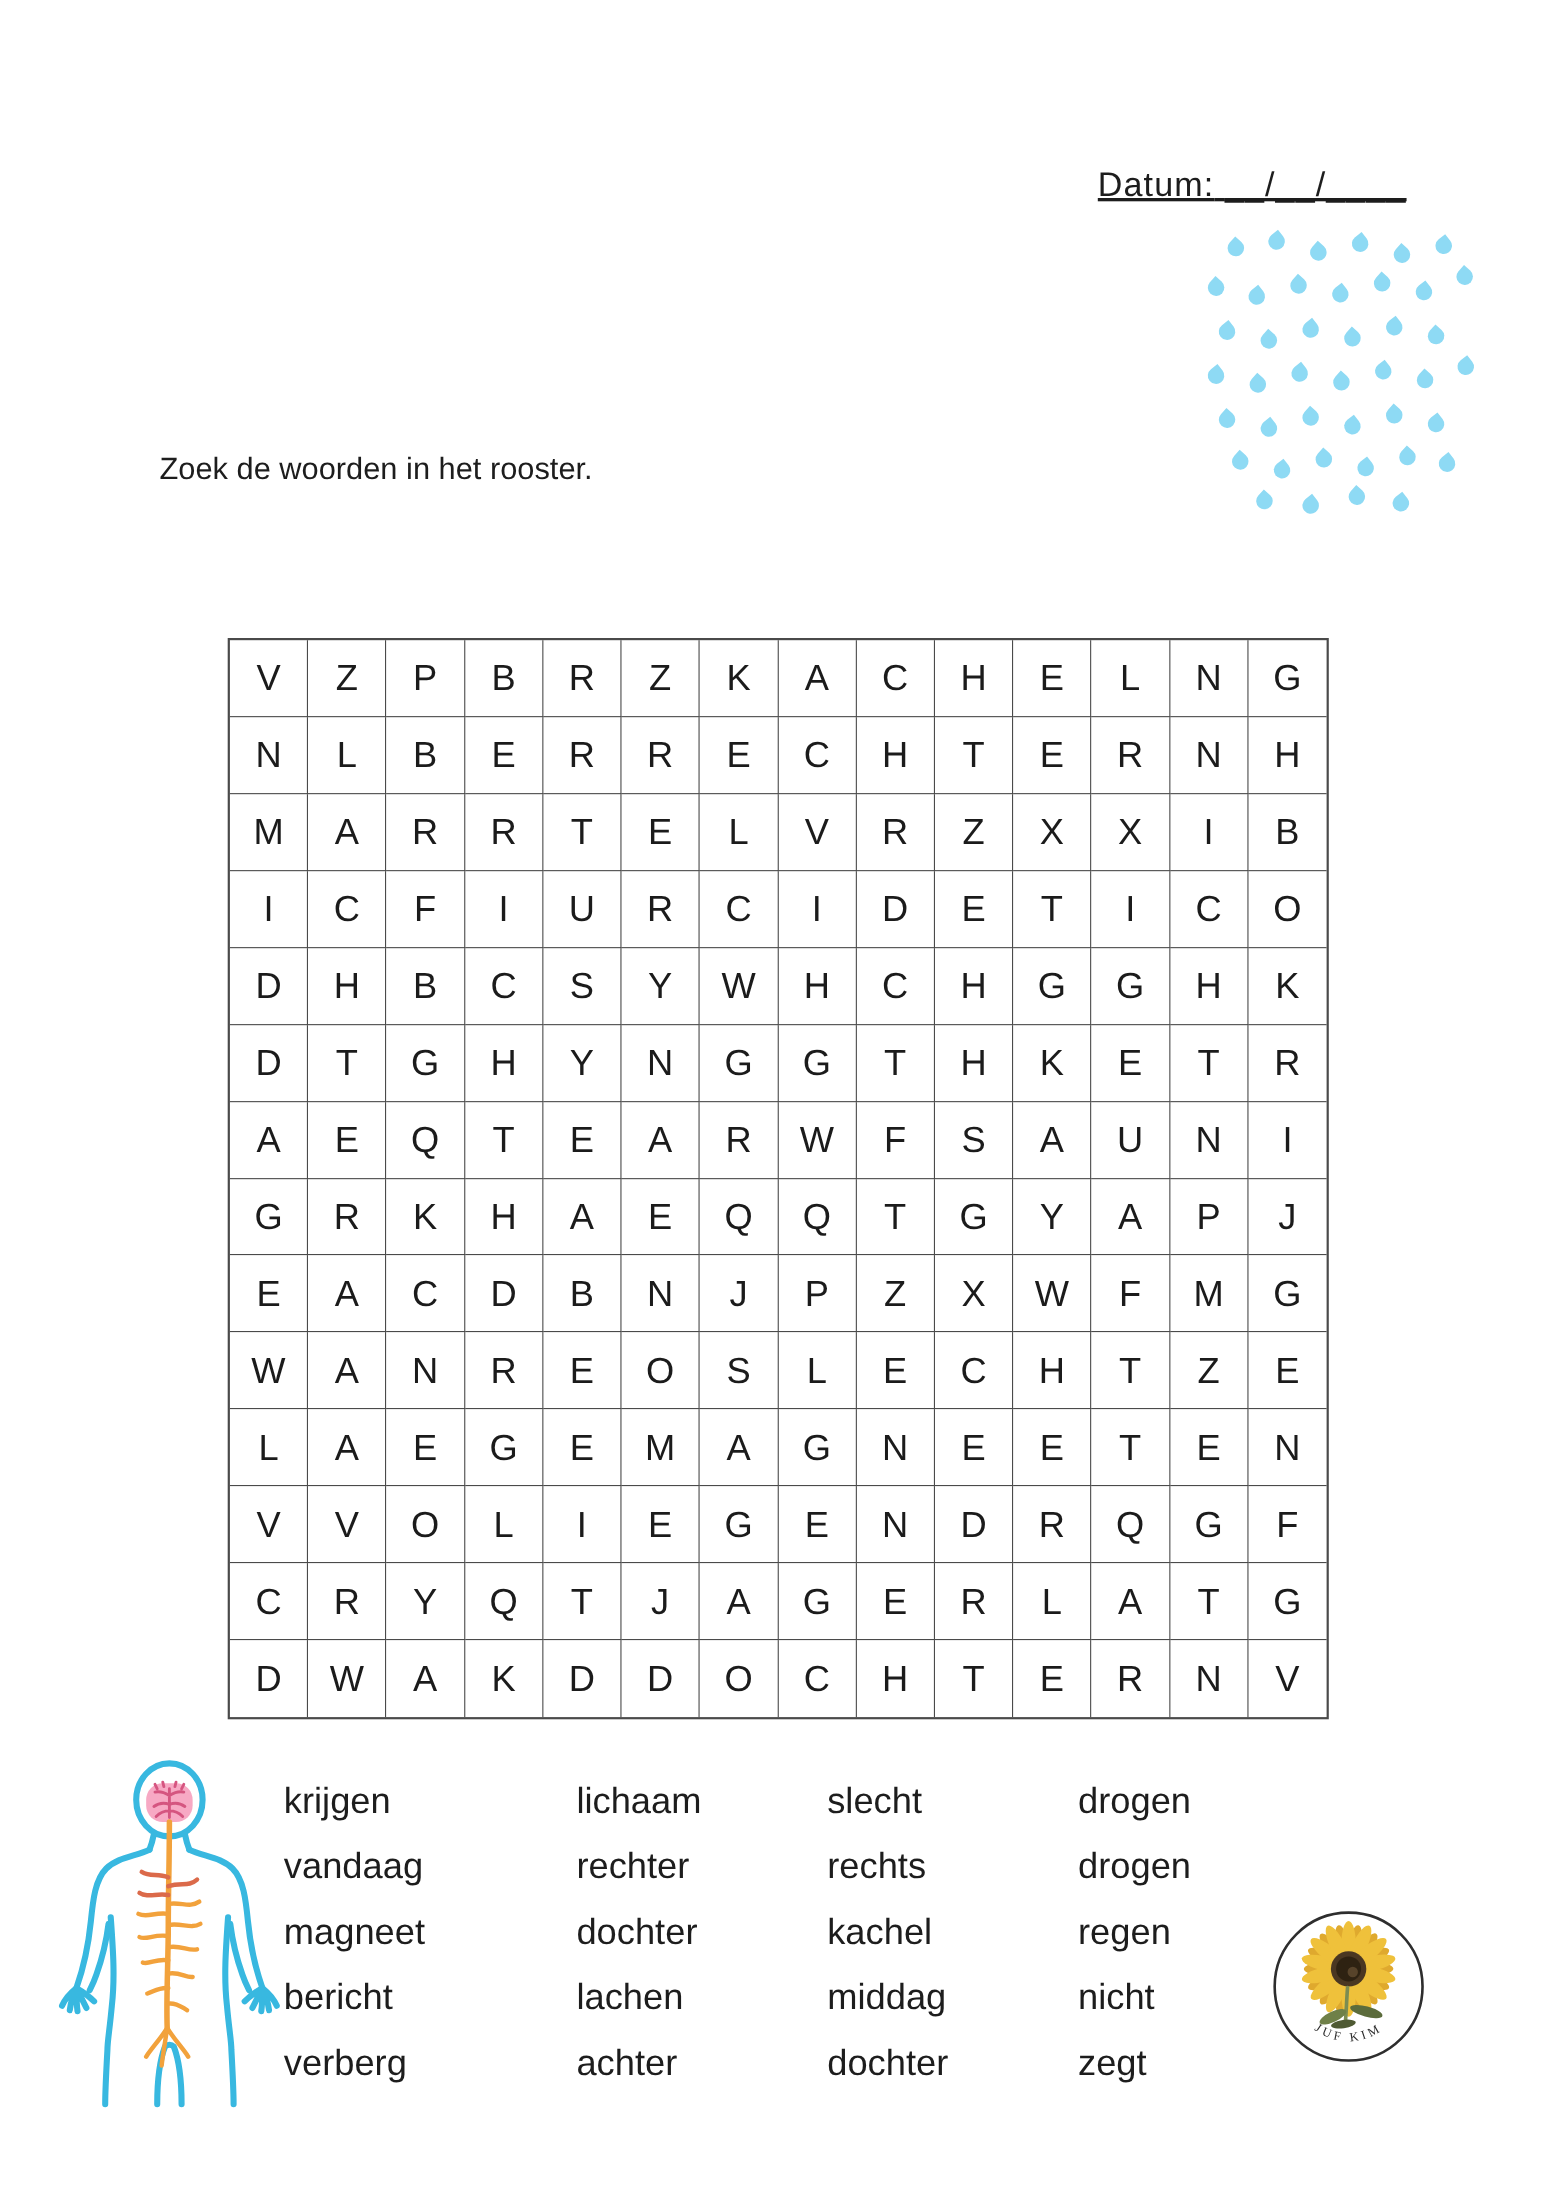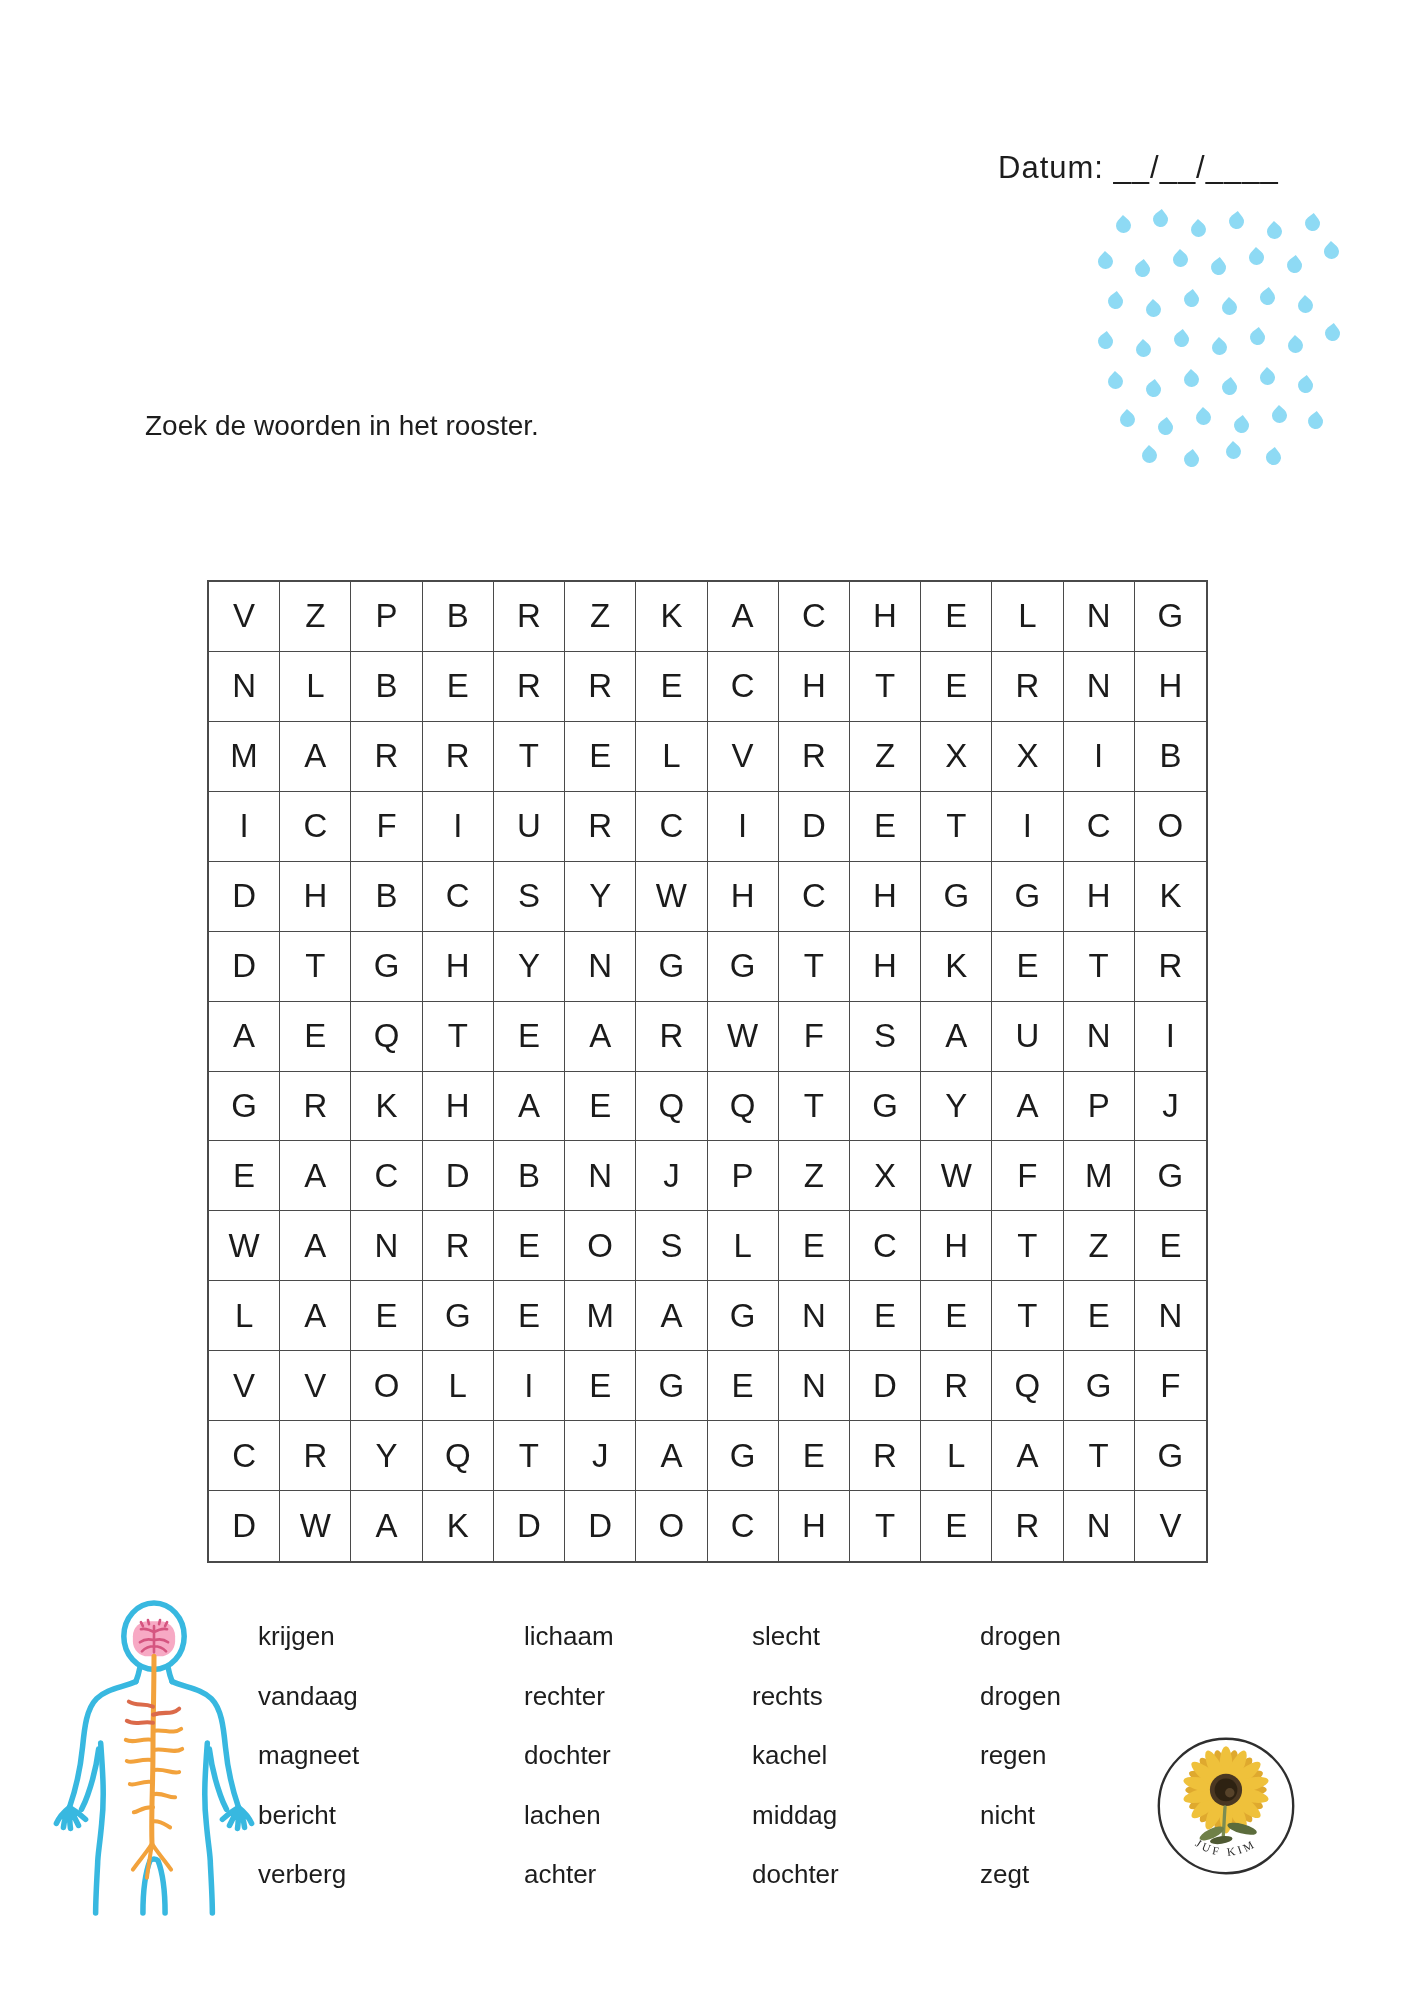--- a/index.html
+++ b/index.html
@@ -2,21 +2,21 @@
 <html style="--text: #1d1d1d; --accent-arrow: #F89B28; --raindrop: #8EDAF4; --grid-line: #4a4a4a; --body-outline: #38B8E0; --brain-fill: #F7A9C4; --brain-lines: #D55580; --nerve-orange: #F2A23C; --nerve-red: #DB6A4A; --sunflower-petal: #EFC13B; --logo-ring: #2e2e2e;"><head>
 <meta charset="utf-8">
 <style>
   html,body{margin:0;padding:0;background:#888;}
   .page{position:relative;width:1414px;height:2000px;background:#ffffff;margin:0 auto;
         font-family:"Liberation Sans", sans-serif;color:var(--text,#1d1d1d);overflow:hidden;}
 
   
   .hdr-name{position:absolute;left:145px;top:150px;font-size:31px;white-space:nowrap;}
   .blank-line{display:inline-block;width:295px;border-bottom:3px solid #2b2b2b;vertical-align:-8px;margin-left:10px;}
-  .hdr-date{position:absolute;left:998px;top:150px;font-size:31px;white-space:nowrap;letter-spacing:1px;}
+  .hdr-date{position:absolute;left:998px;top:150px;font-size:31px;white-space:nowrap;letter-spacing:1px;text-decoration:underline;}
 
   
   .title{position:absolute;left:0;right:0;top:258px;text-align:center;
          font-size:64px;font-weight:700;letter-spacing:-1px;}
 
   
   .rain{position:absolute;left:1096px;top:212px;width:246px;height:252px;}
   .drop{position:absolute;width:15px;height:15px;background:var(--raindrop,#8EDAF4);
         border-radius:0 50% 50% 50%;}
 
@@ -36,21 +36,21 @@
         display:grid;grid-template-columns:repeat(14,1fr);grid-template-rows:repeat(14,1fr);
         border:2px solid var(--grid-line,#4a4a4a);box-sizing:border-box;}
   .cell{display:flex;align-items:center;justify-content:center;font-size:33px;color:#1b1b1b;
         border-right:1.5px solid var(--grid-line,#4a4a4a);border-bottom:1.5px solid var(--grid-line,#4a4a4a);}
   .cell:nth-child(14n){border-right:none;}
   .cell:nth-last-child(-n+14){border-bottom:none;}
 
   
   .wordlist{position:absolute;left:0;top:0;}
   .word-col{position:absolute;top:1607px;}
-  .word{height:59.5px;display:flex;align-items:center;font-size:26px;}
+  .word{height:59.5px;display:flex;align-items:center;font-size:33px;}
 
   
   .bodyfig{position:absolute;left:38px;top:1598px;width:232px;height:322px;}
   .bodyfig svg{width:100%;height:100%;display:block;}
   .outline{fill:none;stroke:var(--body-outline,#38B8E0);stroke-width:5.5;stroke-linecap:round;stroke-linejoin:round;}
   .brain{fill:var(--brain-fill,#F7A9C4);}
   .brainln{fill:none;stroke:var(--brain-lines,#D55580);stroke-width:2.6;stroke-linecap:round;}
   .spine{fill:none;stroke:var(--nerve-orange,#F2A23C);stroke-width:5;stroke-linecap:round;}
   .nerve{fill:none;stroke:var(--nerve-orange,#F2A23C);stroke-width:4;stroke-linecap:round;}
   .nerve.red{stroke:var(--nerve-red,#DB6A4A);}

